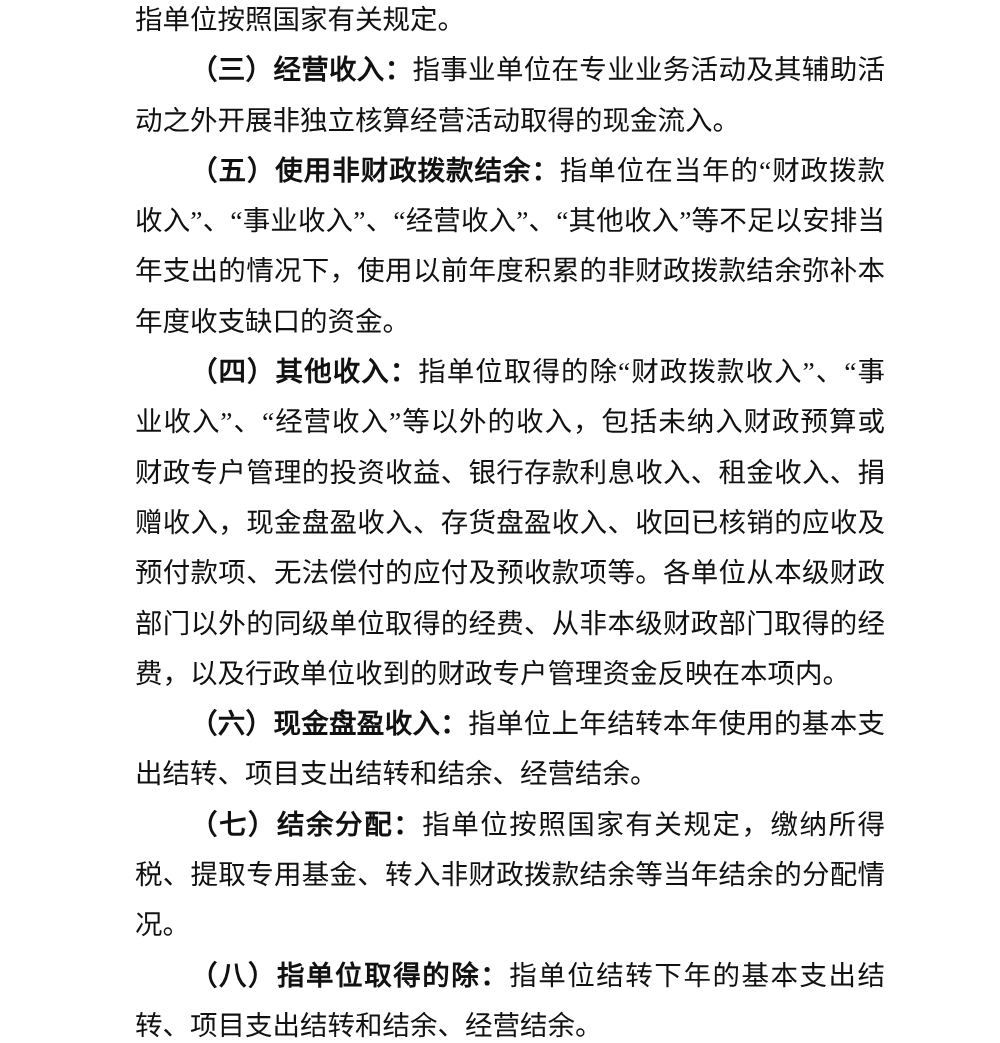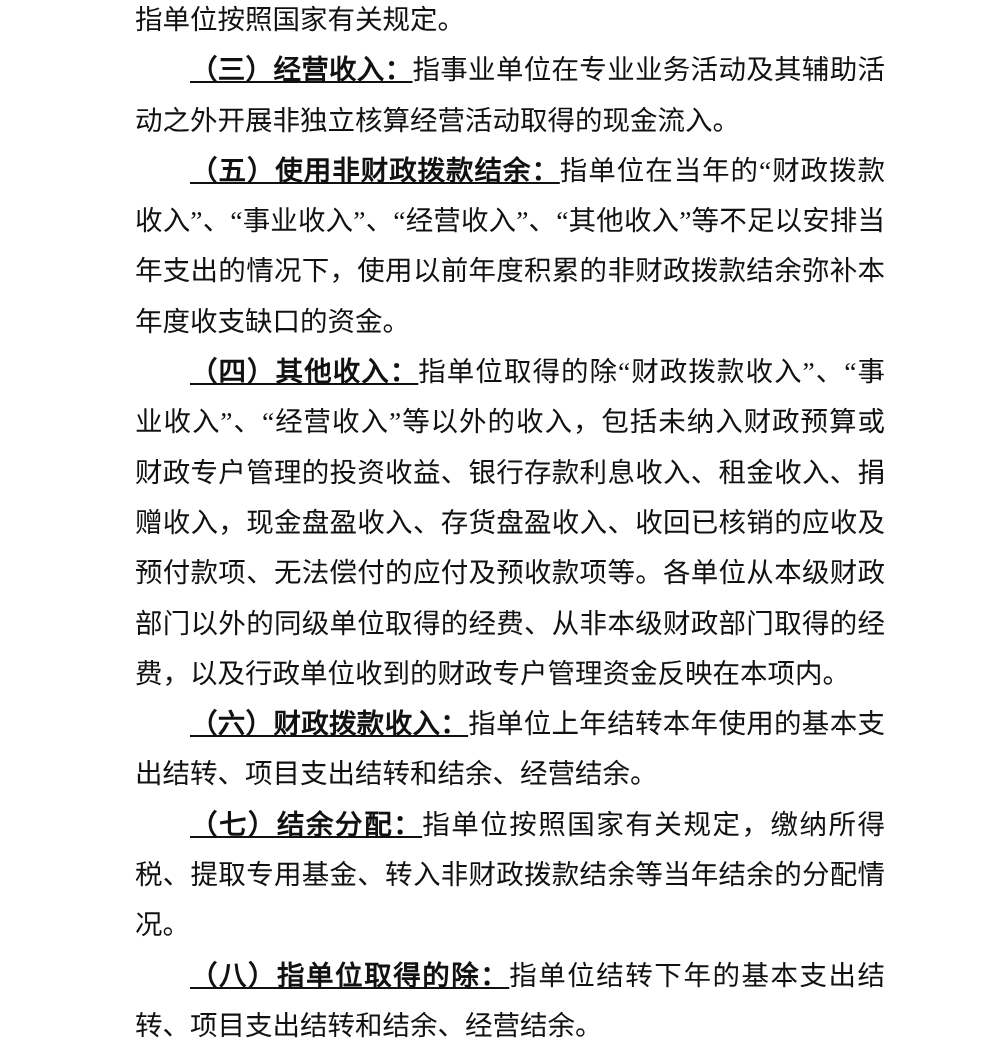--- a/index.html
+++ b/index.html
@@ -29,29 +29,28 @@
     color: #111111;
     text-align: justify;
     text-justify: inter-ideograph;
     word-break: break-all;
   }
   p.para.indent {
     text-indent: 2em;
   }
   .clause-label {
     font-weight: 700;
-    text-decoration: underline;
   }
 </style>
 </head>
 <body>
 
 <main class="page">
   <div id="paragraphs">
       <p class="para"><span>指单位按照国家有关规定。</span></p>
       <p class="para indent"><span class="clause-label">（三）经营收入：</span><span>指事业单位在专业业务活动及其辅助活动之外开展非独立核算经营活动取得的现金流入。</span></p>
       <p class="para indent"><span class="clause-label">（五）使用非财政拨款结余：</span><span>指单位在当年的“财政拨款收入”、“事业收入”、“经营收入”、“其他收入”等不足以安排当年支出的情况下，使用以前年度积累的非财政拨款结余弥补本年度收支缺口的资金。</span></p>
       <p class="para indent"><span class="clause-label">（四）其他收入：</span><span>指单位取得的除“财政拨款收入”、“事业收入”、“经营收入”等以外的收入，包括未纳入财政预算或财政专户管理的投资收益、银行存款利息收入、租金收入、捐赠收入，现金盘盈收入、存货盘盈收入、收回已核销的应收及预付款项、无法偿付的应付及预收款项等。各单位从本级财政部门以外的同级单位取得的经费、从非本级财政部门取得的经费，以及行政单位收到的财政专户管理资金反映在本项内。</span></p>
-      <p class="para indent"><span class="clause-label">（六）财政拨款收入：</span><span>指单位上年结转本年使用的基本支出结转、项目支出结转和结余、经营结余。</span></p>
+      <p class="para indent"><span class="clause-label">（六）现金盘盈收入：</span><span>指单位上年结转本年使用的基本支出结转、项目支出结转和结余、经营结余。</span></p>
       <p class="para indent"><span class="clause-label">（七）结余分配：</span><span>指单位按照国家有关规定，缴纳所得税、提取专用基金、转入非财政拨款结余等当年结余的分配情况。</span></p>
       <p class="para indent"><span class="clause-label">（八）指单位取得的除：</span><span>指单位结转下年的基本支出结转、项目支出结转和结余、经营结余。</span></p>
     </div>
 </main>
 
 </body></html>

